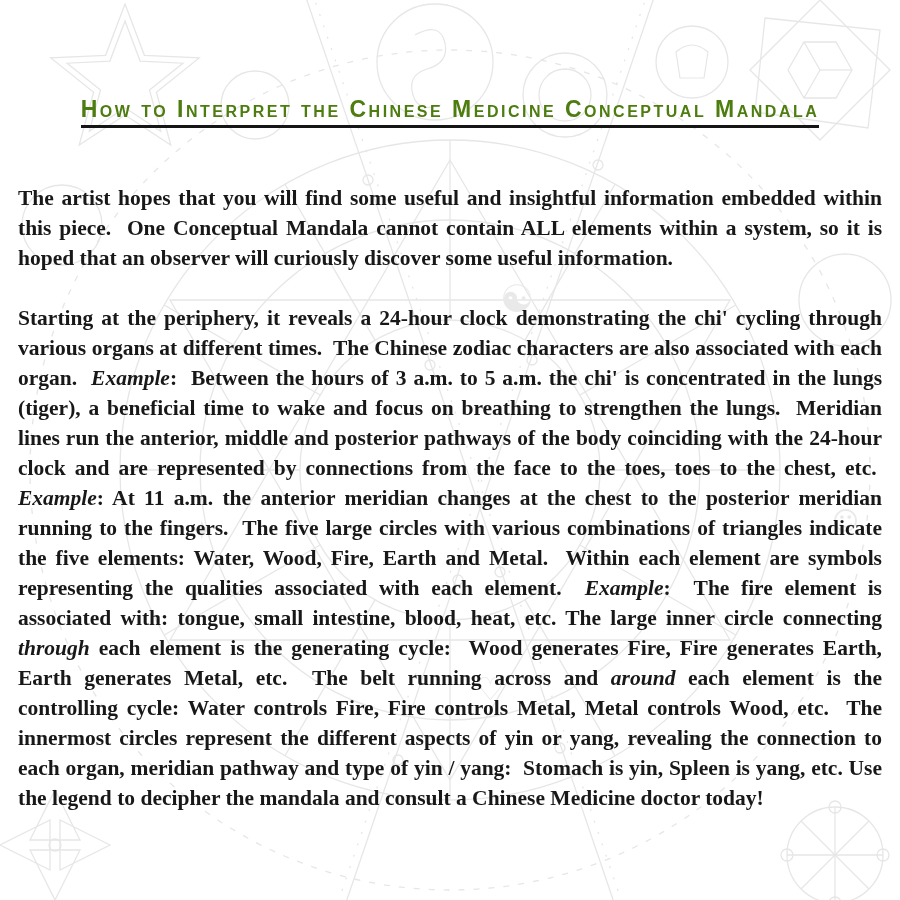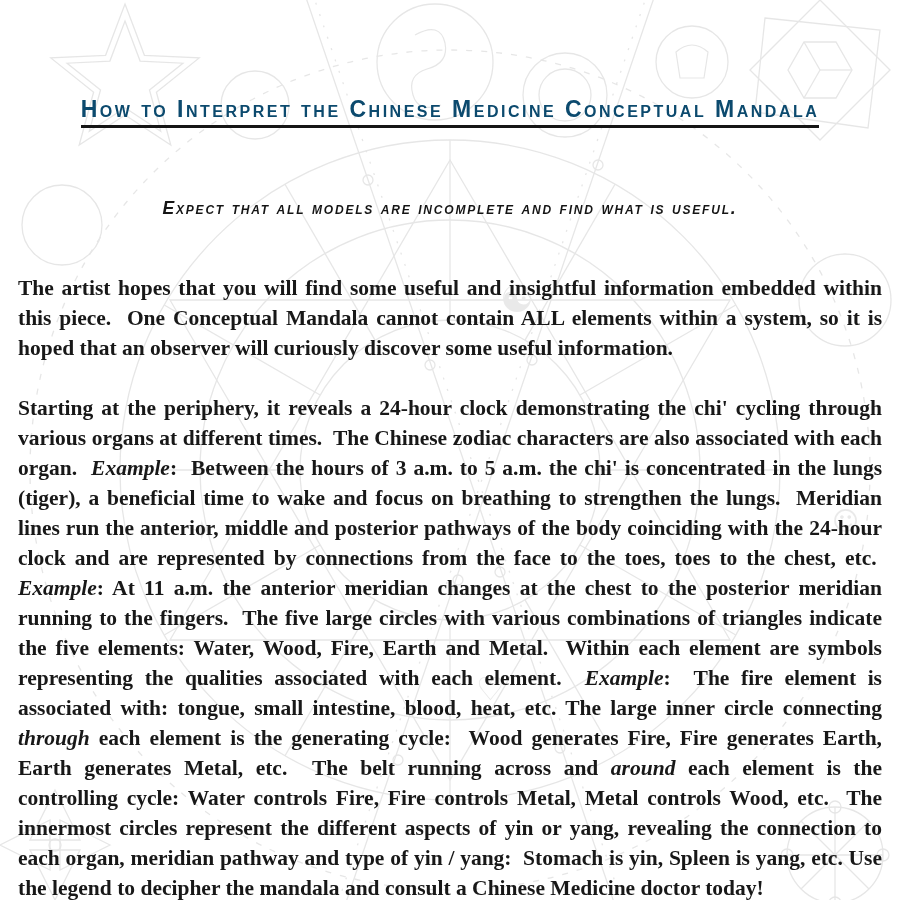--- a/index.html
+++ b/index.html
@@ -32,21 +32,21 @@
     text-align:center;
     margin-top:82px;
   }
   .doc-title{
     display:inline-block;
     font-family:"Liberation Sans", sans-serif;
     font-variant:small-caps;
     font-weight:bold;
     font-size:23px;
     letter-spacing:2.5px;
-    color:#0c4a6e;
+    color:#4d7c0f;
     border-bottom:3px solid #151515;
     padding-bottom:2px;
     line-height:1.1;
   }
   .subtitle-wrap{
     text-align:center;
     margin-top:40px;
   }
   .doc-subtitle{
     display:inline-block;
@@ -169,20 +169,17 @@
     <text x="832" y="530" font-size="26">☺</text>
     <text x="476" y="700" font-size="32">♡</text>
     <text x="190" y="540" font-size="28">✦</text>
   </g>
 </svg>
 
 <div class="page">
   <div class="title-wrap">
     <h1 class="doc-title">How to Interpret the Chinese Medicine Conceptual Mandala</h1>
   </div>
-  <div class="subtitle-wrap">
-    <h2 class="doc-subtitle">Expect that all models are incomplete and find what is useful.</h2>
-  </div>
   <div class="body-text">
     <p><span>The artist hopes that you will find some useful and insightful information embedded within this piece.&nbsp; One Conceptual Mandala cannot contain ALL elements within a system, so it is hoped that an observer will curiously discover some useful information.</span></p>
     <p><span>Starting at the periphery, it reveals a 24-hour clock demonstrating the chi' cycling through various organs at different times.&nbsp; The Chinese zodiac characters are also associated with each organ.&nbsp; </span><em>Example</em><span>:&nbsp; Between the hours of 3 a.m. to 5 a.m. the chi' is concentrated in the lungs (tiger), a beneficial time to wake and focus on breathing to strengthen the lungs.&nbsp; Meridian lines run the anterior, middle and posterior pathways of the body coinciding with the 24-hour clock and are represented by connections from the face to the toes, toes to the chest, etc.&nbsp; </span><em>Example</em><span>: At 11 a.m. the anterior meridian changes at the chest to the posterior meridian running to the fingers.&nbsp; The five large circles with various combinations of triangles indicate the five elements: Water, Wood, Fire, Earth and Metal.&nbsp; Within each element are symbols representing the qualities associated with each element.&nbsp; </span><em>Example</em><span>:&nbsp; The fire element is associated with: tongue, small intestine, blood, heat, etc. The large inner circle connecting </span><em>through</em><span> each element is the generating cycle:&nbsp; Wood generates Fire, Fire generates Earth, Earth generates Metal, etc.&nbsp; The belt running across and </span><em>around</em><span> each element is the controlling cycle: Water controls Fire, Fire controls Metal, Metal controls Wood, etc.&nbsp; The innermost circles represent the different aspects of yin or yang, revealing the connection to each organ, meridian pathway and type of yin / yang:&nbsp; Stomach is yin, Spleen is yang, etc. Use the legend to decipher the mandala and consult a Chinese Medicine doctor today!</span></p>
   </div>
 </div>
 
 </body></html>

